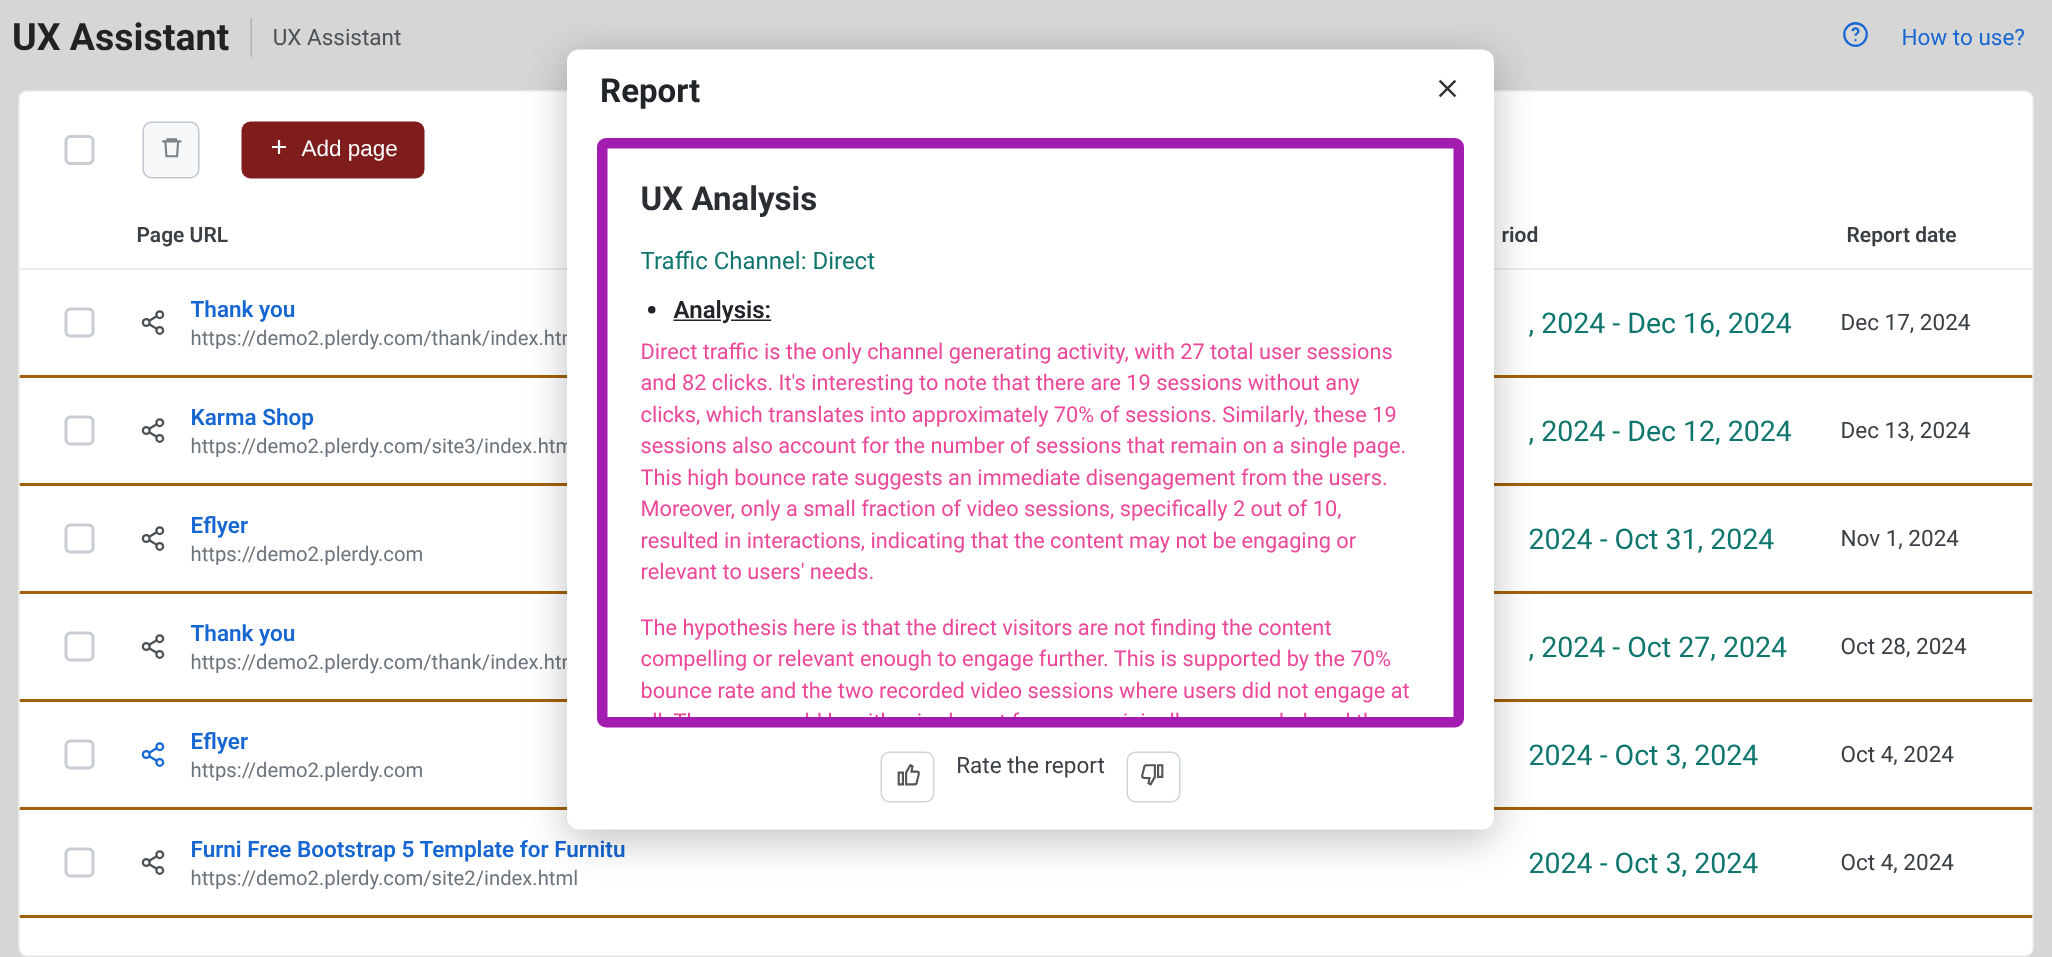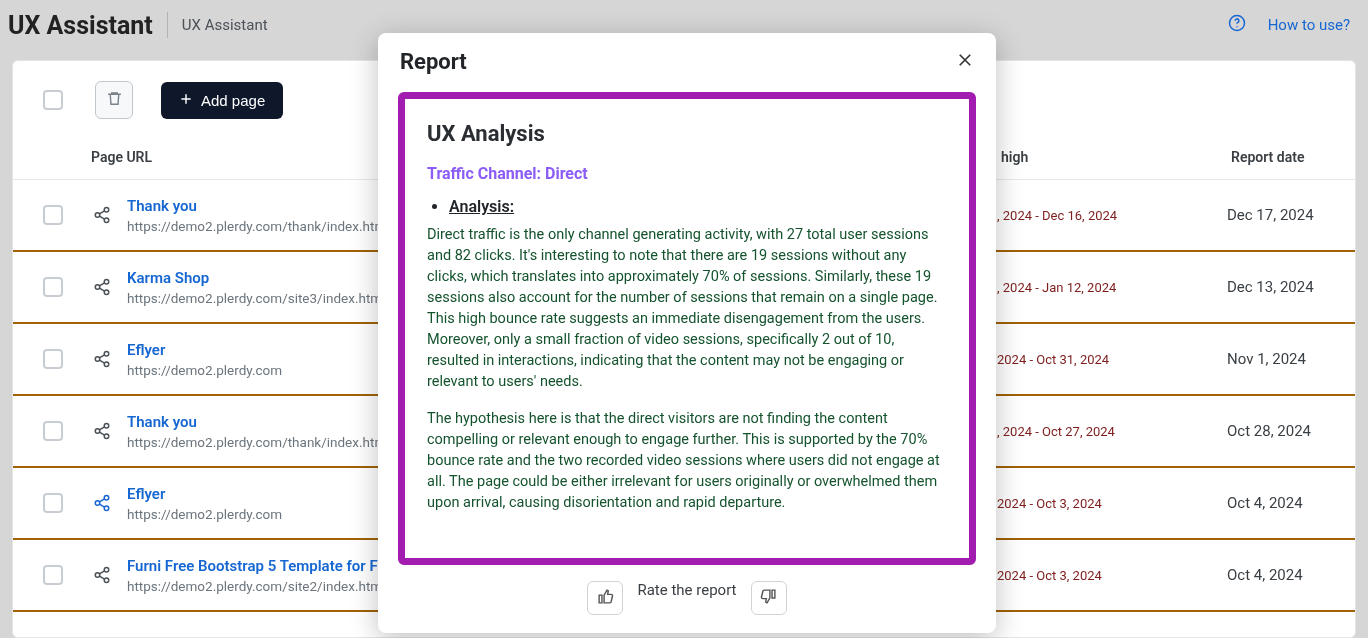--- a/index.html
+++ b/index.html
@@ -77,21 +77,21 @@
     border: 1px solid #bfc6cc;
     border-radius: 6px;
     background: #f7f8f9;
     display: flex;
     align-items: center;
     justify-content: center;
     color: #6c757d;
     margin-left: 18px;
   }
   .add-btn {
-    background: #0f172a;
+    background: #7f1d1d;
     color: #fff;
     border: none;
     border-radius: 6px;
     padding: 10px 18px;
     font-size: 15px;
     display: flex;
     gap: 8px;
     margin-left: 14px;
   }
 
@@ -128,30 +128,30 @@
   .page-name {
     color: #1767d2;
     font-weight: 600;
     font-size: 15px;
     margin-bottom: 3px;
   }
   .page-url {
     color: #6c757d;
     font-size: 13.5px;
   }
-  .period-cell { flex: 0 0 230px; font-size: 13px; color: #7f1d1d; }
+  .period-cell { flex: 0 0 230px; font-size: 19px; color: #0f766e; padding-left: 22px; }
   .date-cell { flex: 1; font-size: 15px; color: #3a3f44; }
 
   
   .modal {
     position: absolute;
     left: 378px;
     top: 33px;
     width: 618px;
-    height: 600px;
+    height: 520px;
     background: #fff;
     border-radius: 8px;
     box-shadow: 0 6px 28px rgba(0,0,0,0.25);
     display: flex;
     flex-direction: column;
   }
   .modal-head {
     display: flex;
     align-items: center;
     padding: 16px 22px 12px 22px;
@@ -173,24 +173,24 @@
     flex: 1;
     overflow: auto;
     padding: 22px 22px 10px 22px;
     position: relative;
   }
   .report-box::-webkit-scrollbar { width: 9px; }
   .report-box::-webkit-scrollbar-thumb { background: #b9bfc4; border-radius: 5px; }
   .report-box::-webkit-scrollbar-track { background: #eef0f2; }
 
   .rep-h2 { font-size: 22px; font-weight: 700; margin-bottom: 18px; color: #2a2e32; }
-  .rep-h3 { font-size: 16px; font-weight: 700; margin-bottom: 14px; color: #8b5cf6; }
+  .rep-h3 { font-size: 16px; font-weight: 400; margin-bottom: 14px; color: #0f766e; }
   .rep-ul { padding-left: 22px; margin-bottom: 8px; }
   .rep-ul li { font-weight: 600; margin-bottom: 6px; text-decoration: underline; }
-  .rep-p { font-size: 14.5px; line-height: 1.45; color: #14532d; margin-bottom: 16px; }
+  .rep-p { font-size: 14.5px; line-height: 1.45; color: #ec4899; margin-bottom: 16px; }
 
   .modal-foot {
     display: flex;
     align-items: flex-start;
     justify-content: center;
     gap: 14px;
     padding: 16px 0 18px 0;
   }
   .rate-btn {
     width: 36px;
@@ -242,21 +242,21 @@
         <svg width="14" height="14" viewBox="0 0 24 24" fill="none" stroke="#fff" stroke-width="2.5">
             <path d="M12 4v16M4 12h16"></path>
           </svg>
       </span>
       <span>Add page</span>
     </button>
   </div>
 
   <div class="table-head">
     <div class="col-url">Page URL</div>
-    <div class="col-period">high</div>
+    <div class="col-period">riod</div>
     <div class="col-date">Report date</div>
   </div>
 
   <div id="rows">
       <div class="row">
     <div class="chk"></div>
     <div class="share-ic ">
       <svg width="18" height="18" viewBox="0 0 24 24" fill="none" stroke="currentColor" stroke-width="2">
             <circle cx="18" cy="5" r="3"></circle>
             <circle cx="6" cy="12" r="3"></circle>
@@ -278,21 +278,21 @@
             <circle cx="18" cy="5" r="3"></circle>
             <circle cx="6" cy="12" r="3"></circle>
             <circle cx="18" cy="19" r="3"></circle>
             <path d="M8.6 10.5l6.8-4M8.6 13.5l6.8 4"></path>
           </svg>
     </div>
     <div class="url-block">
       <div class="page-name">Karma Shop</div>
       <div class="page-url">https://demo2.plerdy.com/site3/index.html</div>
     </div>
-    <div class="period-cell">, 2024 - Jan 12, 2024</div>
+    <div class="period-cell">, 2024 - Dec 12, 2024</div>
     <div class="date-cell">Dec 13, 2024</div>
   </div>
       <div class="row">
     <div class="chk"></div>
     <div class="share-ic ">
       <svg width="18" height="18" viewBox="0 0 24 24" fill="none" stroke="currentColor" stroke-width="2">
             <circle cx="18" cy="5" r="3"></circle>
             <circle cx="6" cy="12" r="3"></circle>
             <circle cx="18" cy="19" r="3"></circle>
             <path d="M8.6 10.5l6.8-4M8.6 13.5l6.8 4"></path>

